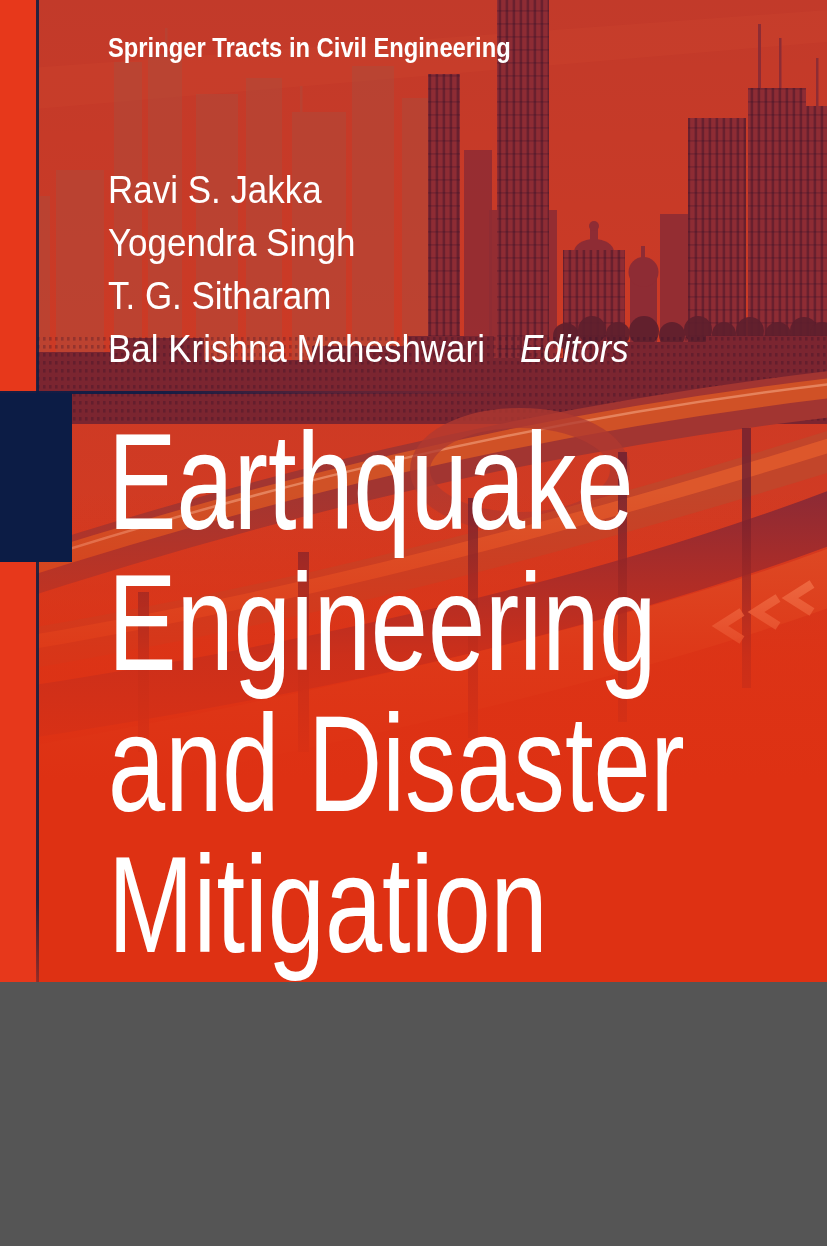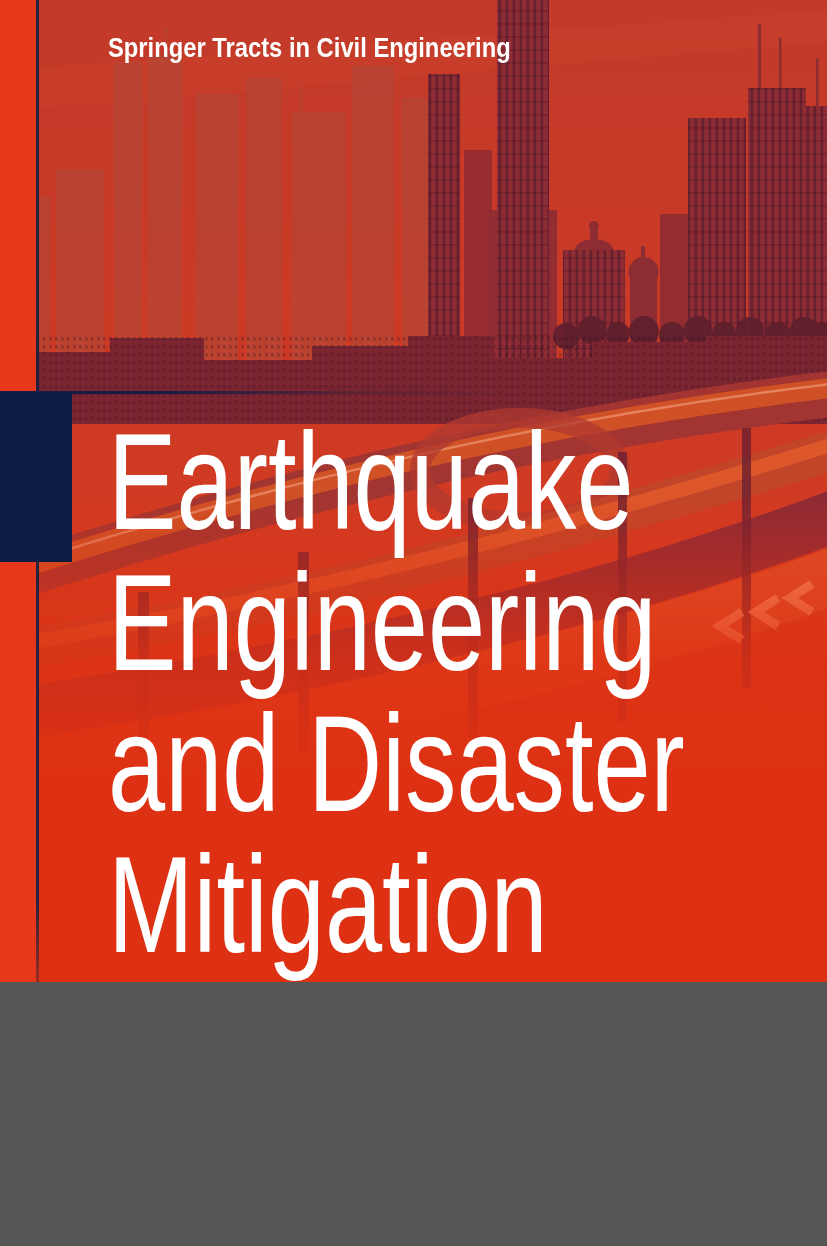--- a/index.html
+++ b/index.html
@@ -178,20 +178,26 @@
     <rect width="827" height="820" fill="url(#fade)"></rect>
   </svg>
 
   <div class="strip"></div>
   <div class="vline"></div>
   <div class="hline"></div>
   <div class="navy-block"></div>
 
   <div class="series cond">Springer Tracts in Civil Engineering</div>
 
+  <div class="editors">
+    <div class="line">Ravi S. Jakka</div>
+    <div class="line">Yogendra Singh</div>
+    <div class="line">T. G. Sitharam</div>
+    <div class="line"><span>Bal Krishna Maheshwari</span><span class="role">Editors</span></div>
+  </div>
 
   <div class="title">
     <div class="line">Earthquake</div>
     <div class="line">Engineering</div>
     <div class="line">and Disaster</div>
     <div class="line">Mitigation</div>
   </div>
 
 
   <div class="logo">

